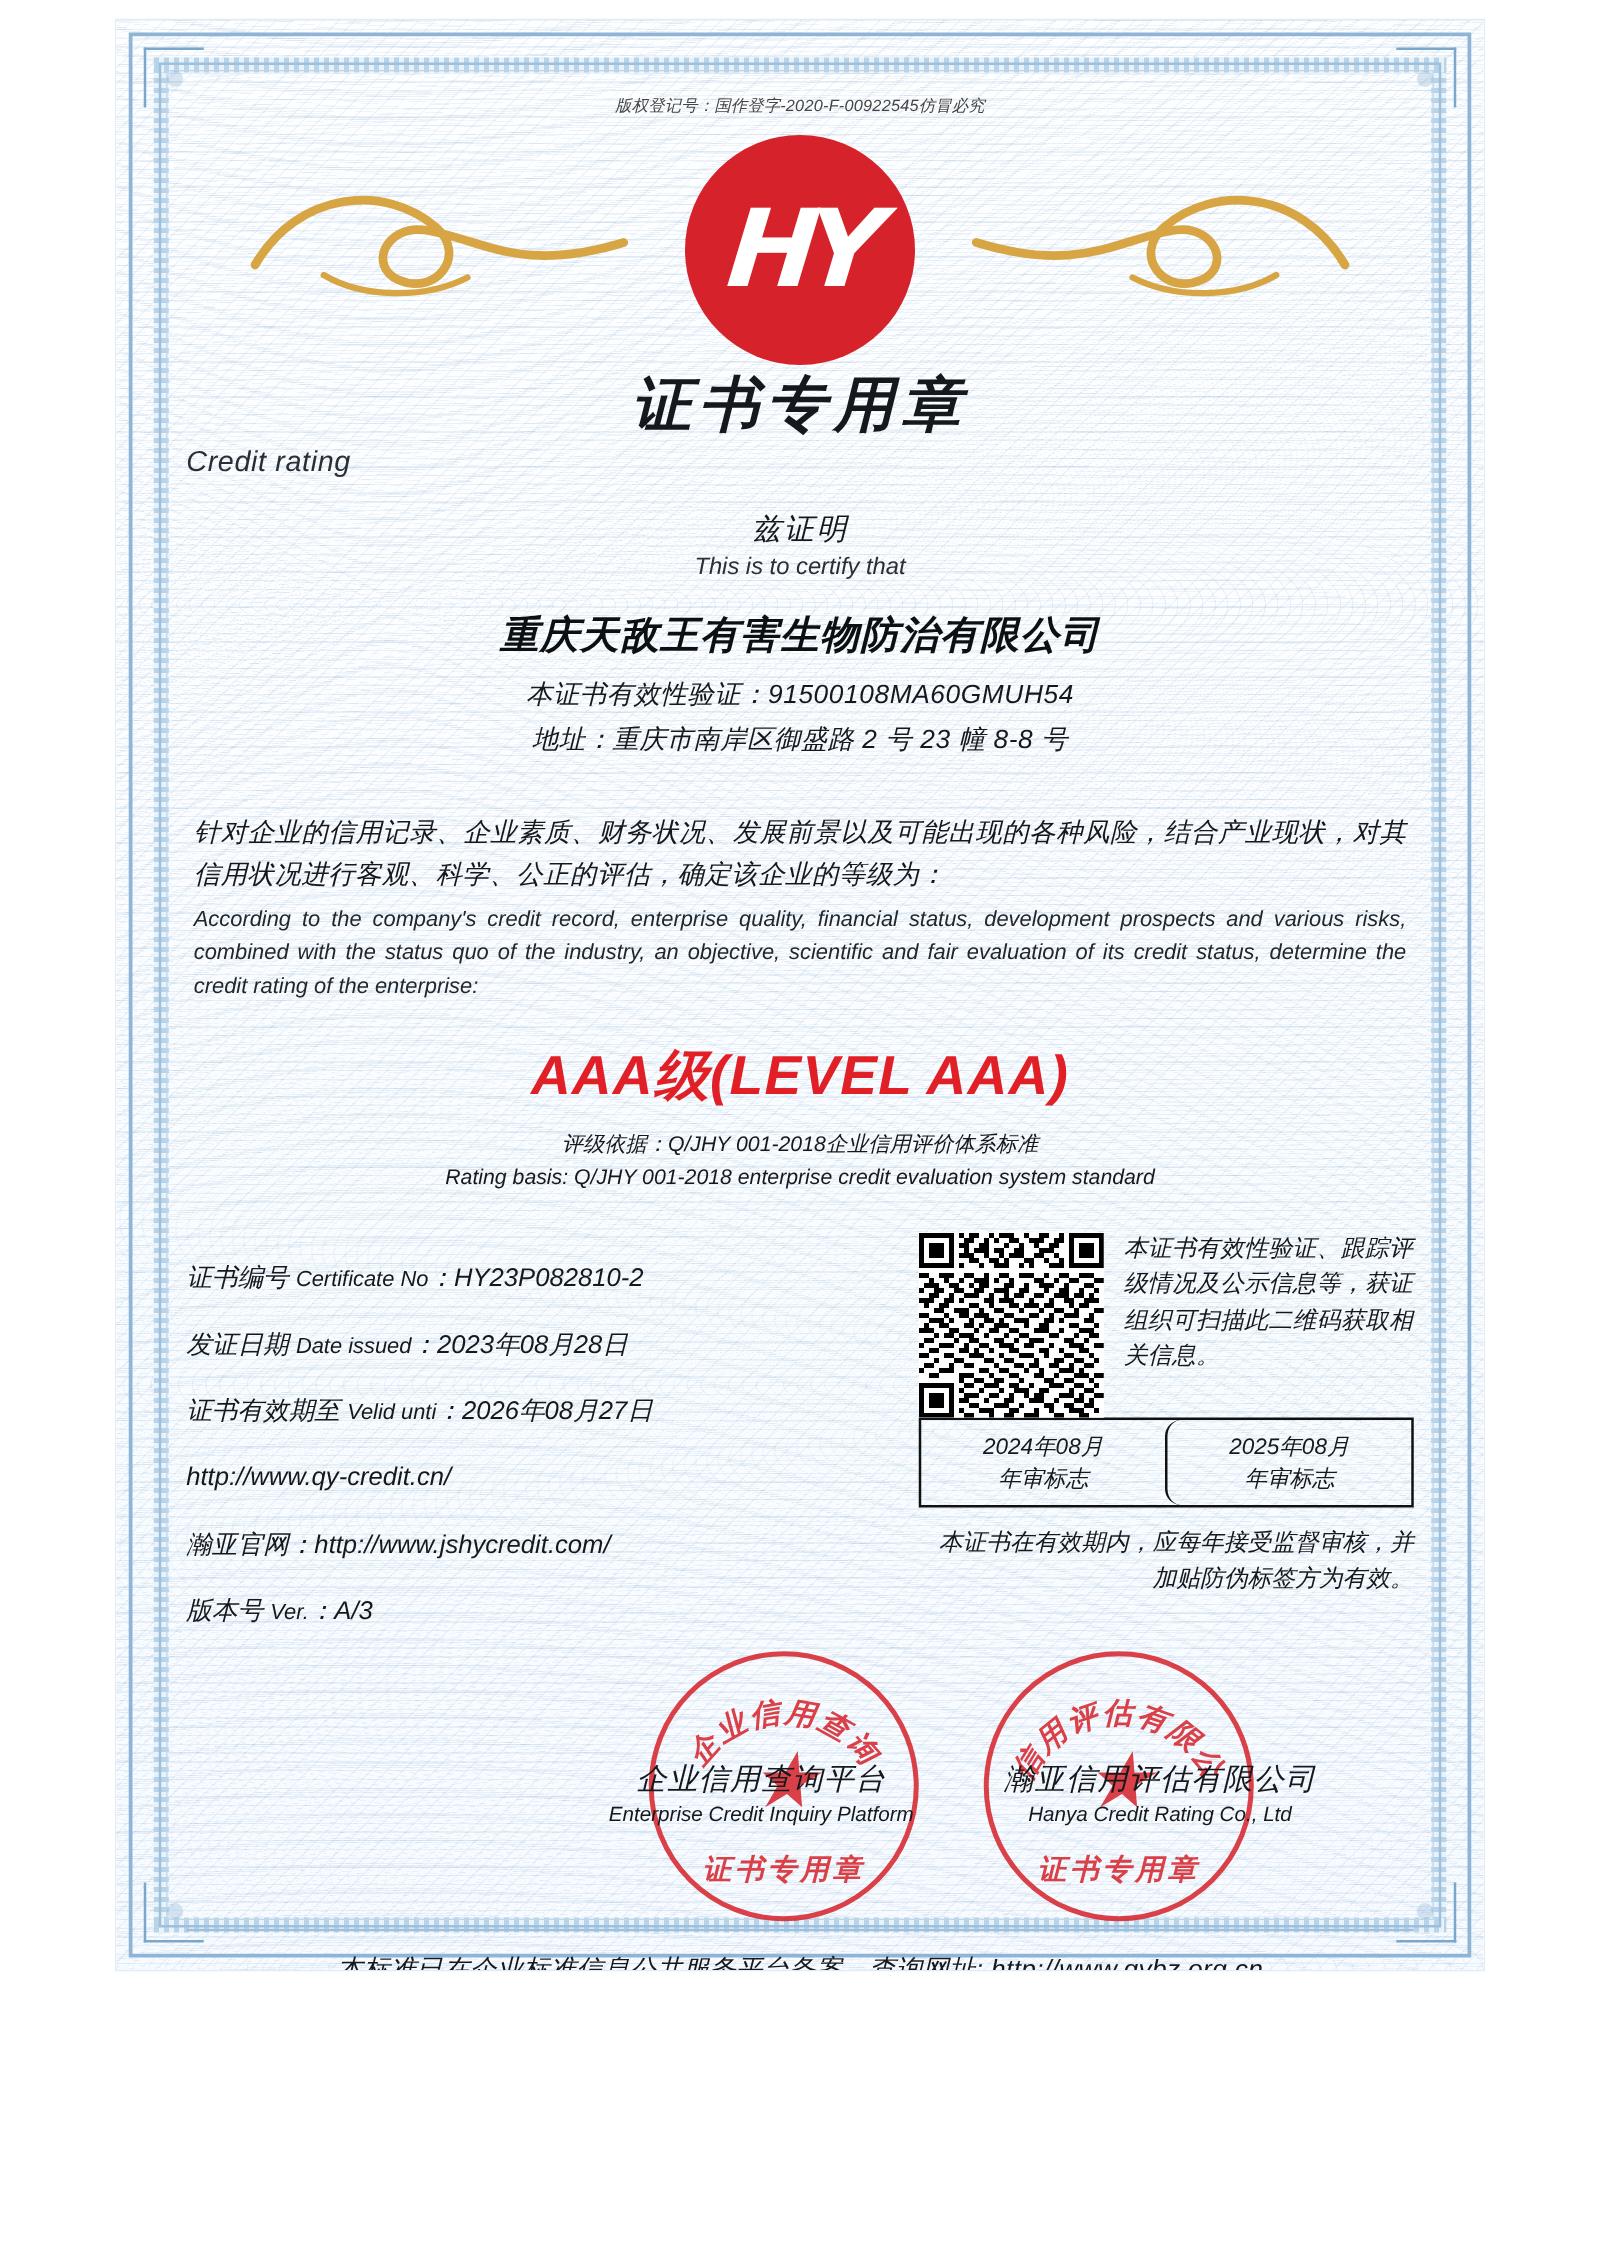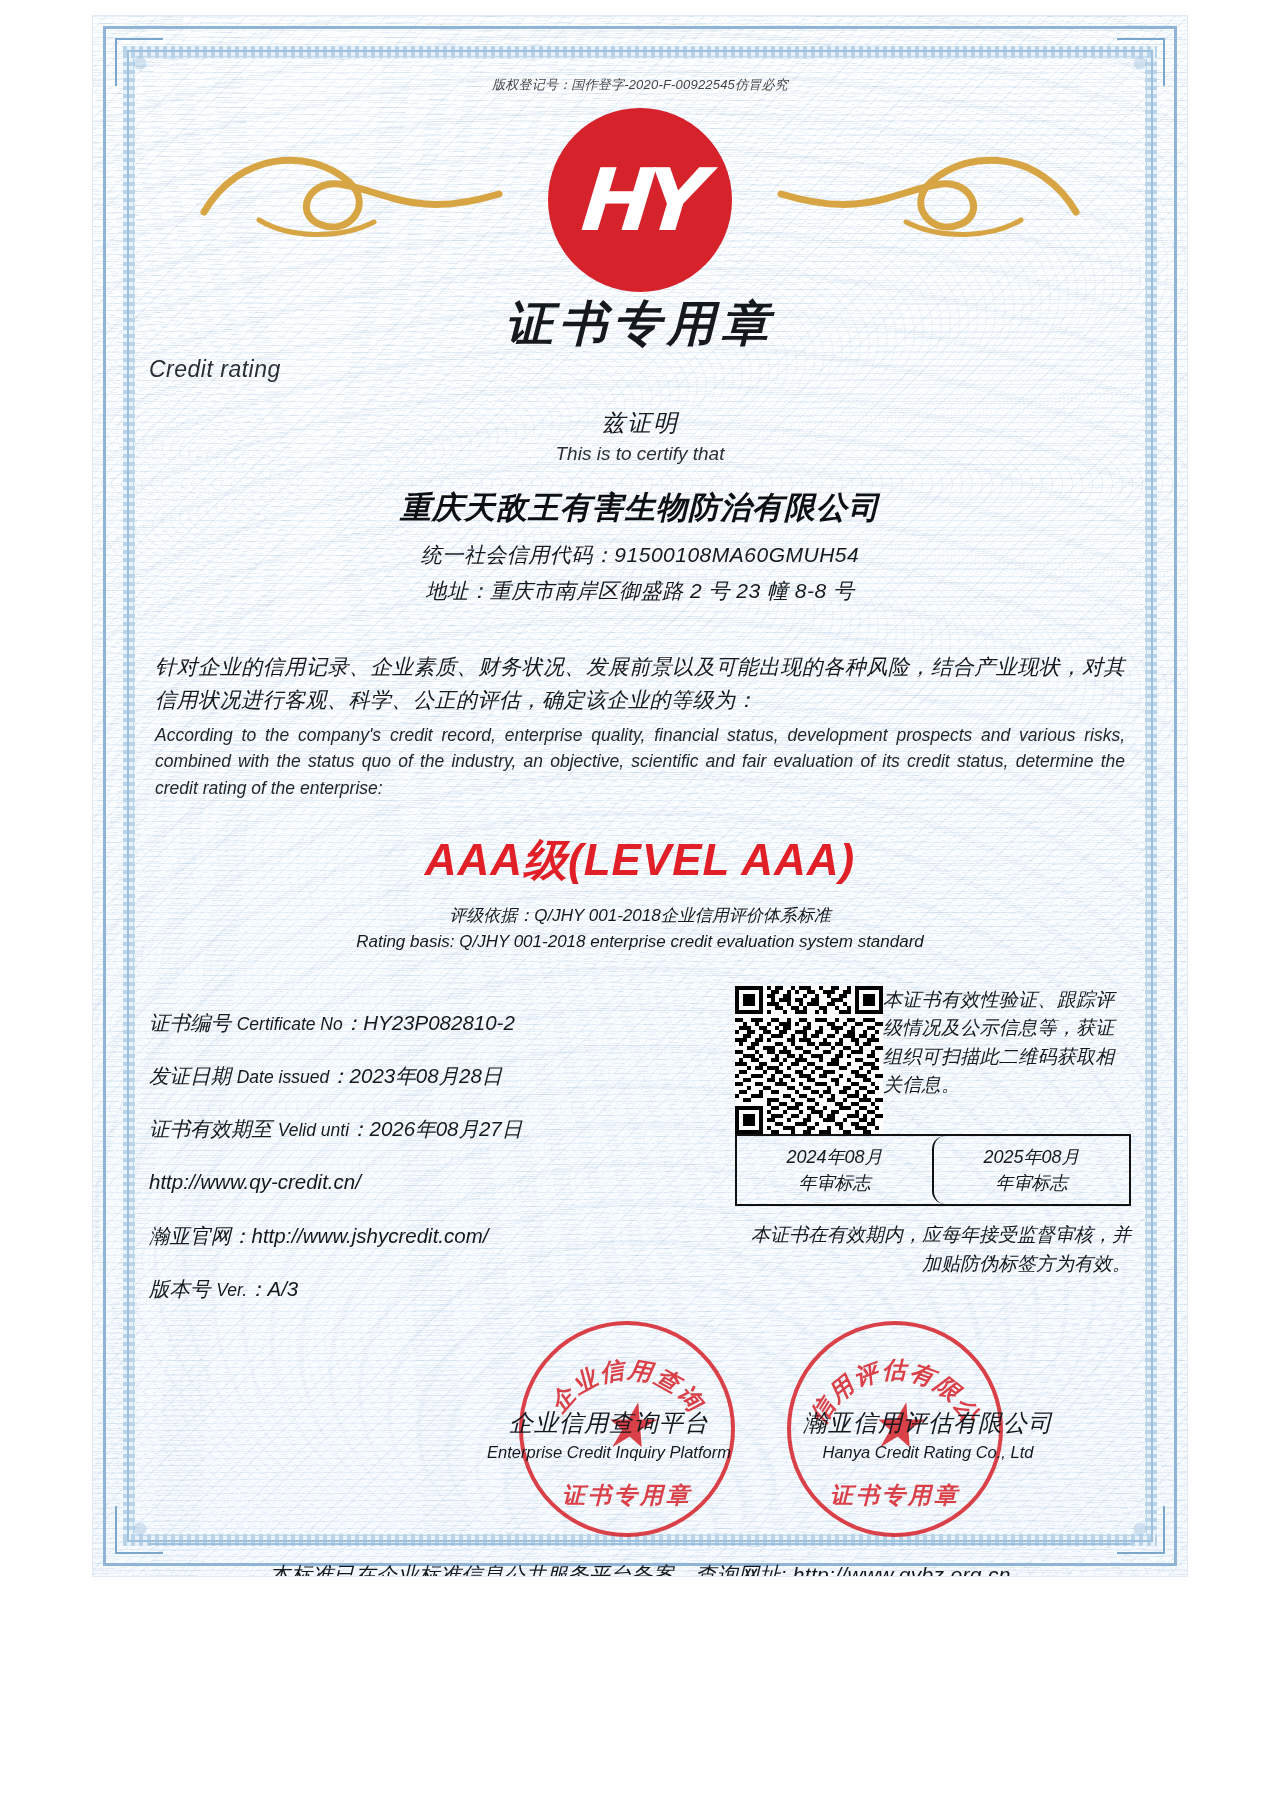--- a/index.html
+++ b/index.html
@@ -133,21 +133,21 @@
   .basis-en{text-align:center;font-size:17px;color:#15181c;margin-top:5px;}
 
   
   .mid{
     display:flex;margin-top:34px;gap:26px;
   }
   .details{flex:0 0 560px;font-size:20.5px;color:#15181c;line-height:1.62;}
   .details .row{white-space:nowrap;margin-top:20px;}
   .details .lbl-en{font-size:17.5px;}
   .right-col{flex:1;position:relative;}
-  .qr-row{display:flex;align-items:flex-start;}
+  .qr-row{display:flex;gap:16px;align-items:flex-start;}
   .qr{
     width:148px;height:148px;flex:0 0 148px;
     background:#fff;
   }
   .qr svg{display:block;}
   .qr-text{font-size:19px;color:#15181c;line-height:1.5;letter-spacing:.3px;}
 
   .stamps{display:flex;border:2px solid #111;}
   .stamp-box{
     flex:1;text-align:center;padding:8px 4px;font-size:18px;color:#15181c;line-height:1.45;
@@ -223,21 +223,21 @@
     </div>
 
     <div class="title-cn">证书专用章</div>
     <div class="title-en">Credit rating</div>
 
     <div class="certify-cn">兹证明</div>
     <div class="certify-en">This is to certify that</div>
 
     <div class="company">重庆天敌王有害生物防治有限公司</div>
     <div class="code-line">
-      <span>统一社会信用代码：</span><span>91500108MA60GMUH54</span>
+      <span>本证书有效性验证：</span><span>91500108MA60GMUH54</span>
     </div>
     <div class="addr-line">
       <span>地址：</span><span>重庆市南岸区御盛路 2 号 23 幢 8-8 号</span>
     </div>
 
     <div class="para">
       <div class="cn">针对企业的信用记录、企业素质、财务状况、发展前景以及可能出现的各种风险，结合产业现状，对其信用状况进行客观、科学、公正的评估，确定该企业的等级为：</div>
       <div class="en">According to the company's credit record, enterprise quality, financial status, development prospects and various risks, combined with the status quo of the industry, an objective, scientific and fair evaluation of its credit status, determine the credit rating of the enterprise:</div>
     </div>
 

